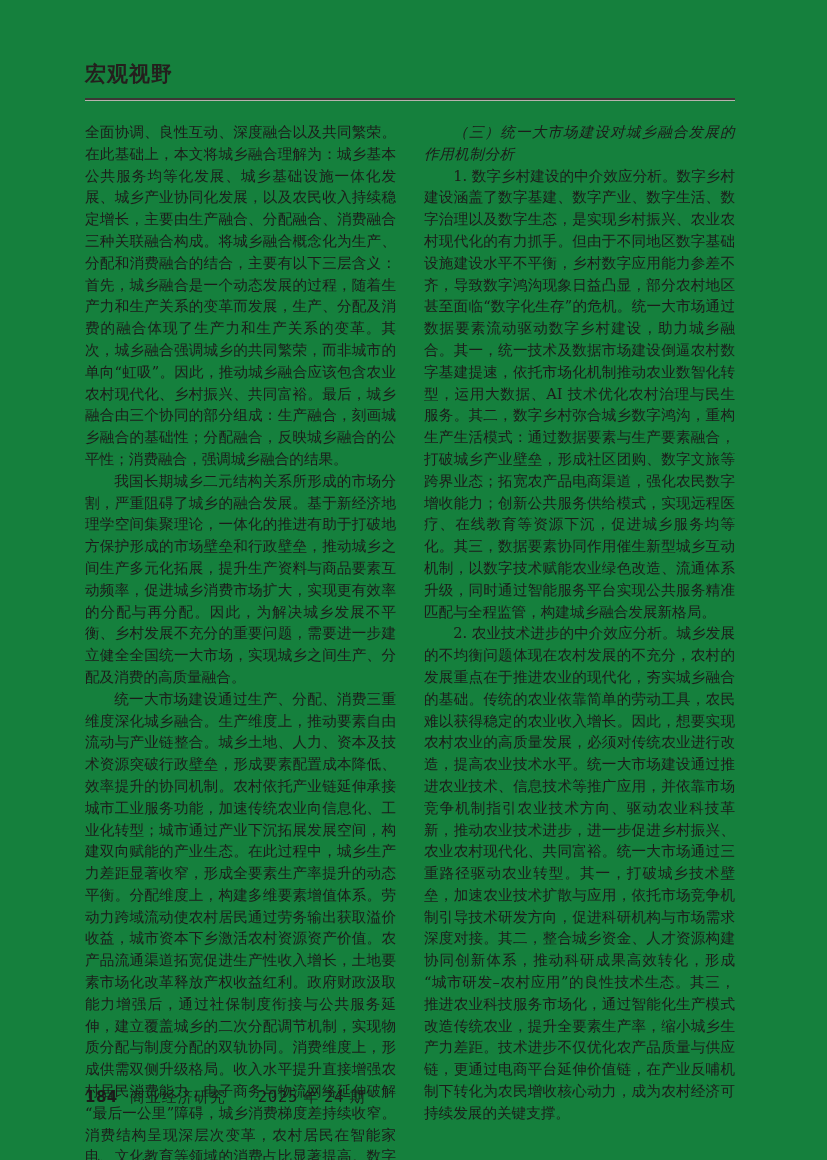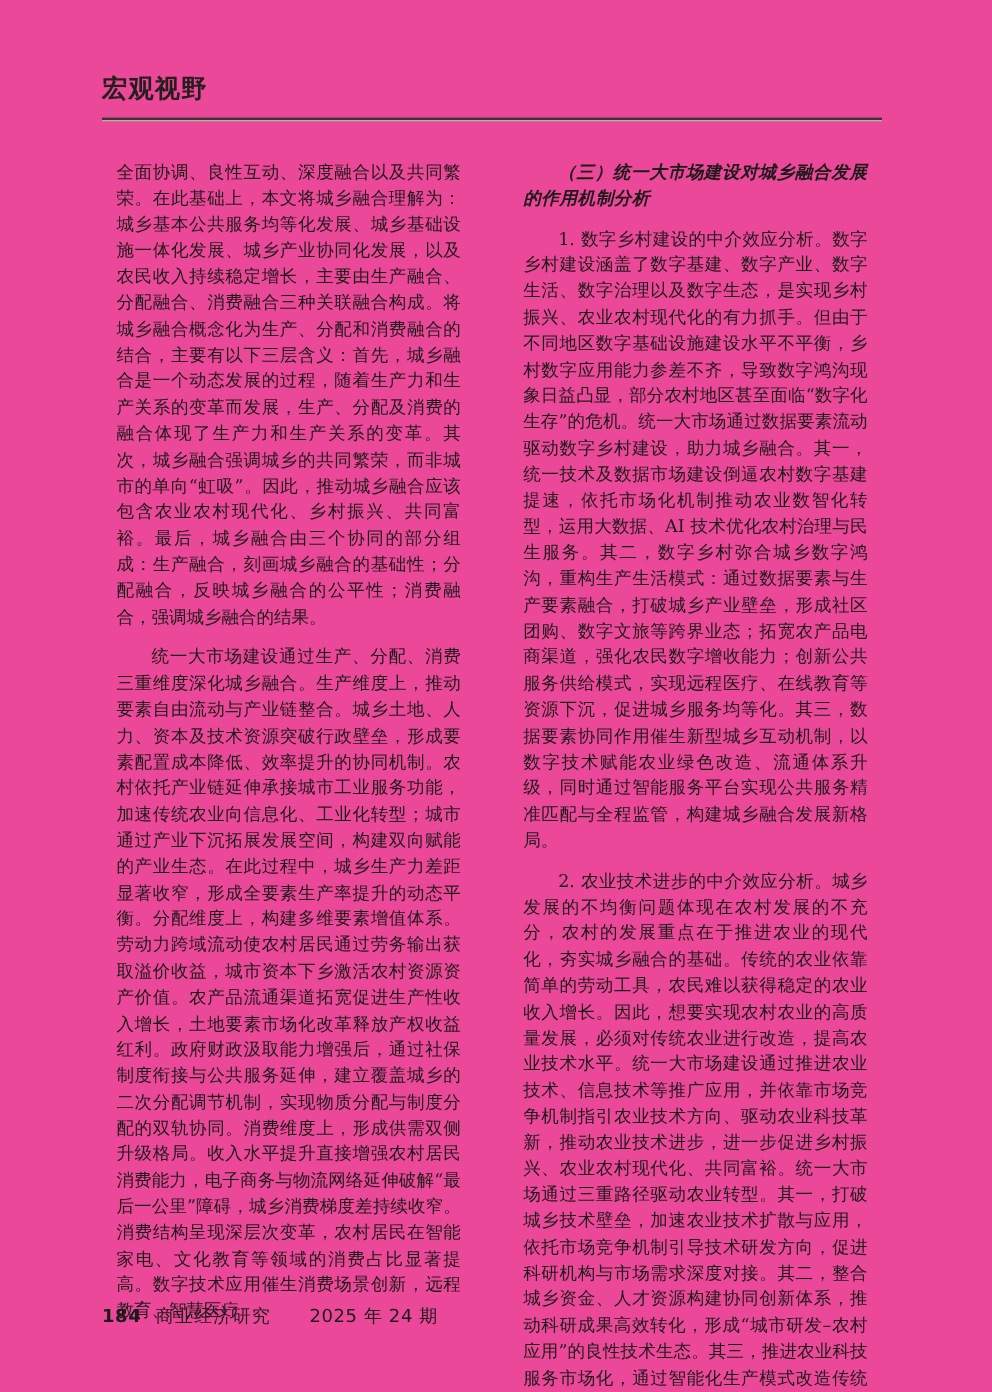--- a/index.html
+++ b/index.html
@@ -4,51 +4,51 @@
 <style>
   html,body{margin:0;padding:0;}
   body{
     width:827px;height:1160px;
     background:#ffffff;
     position:relative;
     font-family:"DejaVu Serif","Liberation Serif",serif;
     color:#1d1b1a;
     overflow:hidden;
   }
-  .page{position:absolute;inset:0;background:#ec4899;}
+  .page{position:absolute;inset:0;background:#15803d;}
   
   .header-label{
     position:absolute;left:85px;top:60px;
     font-family:"DejaVu Sans","Liberation Sans",sans-serif;
     font-weight:bold;font-size:21px;letter-spacing:1px;color:#241f1d;
   }
   .header-rule{
     position:absolute;left:85px;top:98px;width:650px;height:0;
     border-top:2px solid #3c3735;
     box-shadow:0 1px 0 #b7b2ae;
   }
   
   .columns{
     position:absolute;left:85px;top:121px;width:650px;height:965px;
     display:flex;gap:28px;
   }
   .col{flex:1 1 0;min-width:0;}
   .para{
-    margin:12px;
+    margin:0;
     font-size:14.6px;
     line-height:21.8px;
     text-align:justify;
     text-indent:2em;
     color:#1d1b1a;
     word-break:break-all;
   }
   .para.no-indent{text-indent:0;}
   .para.heading{
     font-style:italic;
-    font-weight:700;
+    font-weight:400;
     letter-spacing:.5px;
   }
   
   .footer{
     position:absolute;left:85px;top:1088px;
     font-family:"DejaVu Sans","Liberation Sans",sans-serif;
     font-size:15px;color:#1d1b1a;
     display:flex;align-items:flex-start;gap:10px;
   }
   .footer .page-num{font-weight:bold;letter-spacing:.5px;}
@@ -59,20 +59,21 @@
 <body>
 
 <div class="page">
 
   <div class="header-label">宏观视野</div>
   <div class="header-rule"></div>
 
   <div class="columns">
     <div class="col">
         <p class="para no-indent">全面协调、良性互动、深度融合以及共同繁荣。在此基础上，本文将城乡融合理解为：城乡基本公共服务均等化发展、城乡基础设施一体化发展、城乡产业协同化发展，以及农民收入持续稳定增长，主要由生产融合、分配融合、消费融合三种关联融合构成。将城乡融合概念化为生产、分配和消费融合的结合，主要有以下三层含义：首先，城乡融合是一个动态发展的过程，随着生产力和生产关系的变革而发展，生产、分配及消费的融合体现了生产力和生产关系的变革。其次，城乡融合强调城乡的共同繁荣，而非城市的单向“虹吸”。因此，推动城乡融合应该包含农业农村现代化、乡村振兴、共同富裕。最后，城乡融合由三个协同的部分组成：生产融合，刻画城乡融合的基础性；分配融合，反映城乡融合的公平性；消费融合，强调城乡融合的结果。</p>
+        <p class="para">我国长期城乡二元结构关系所形成的市场分割，严重阻碍了城乡的融合发展。基于新经济地理学空间集聚理论，一体化的推进有助于打破地方保护形成的市场壁垒和行政壁垒，推动城乡之间生产多元化拓展，提升生产资料与商品要素互动频率，促进城乡消费市场扩大，实现更有效率的分配与再分配。因此，为解决城乡发展不平衡、乡村发展不充分的重要问题，需要进一步建立健全全国统一大市场，实现城乡之间生产、分配及消费的高质量融合。</p>
         <p class="para">统一大市场建设通过生产、分配、消费三重维度深化城乡融合。生产维度上，推动要素自由流动与产业链整合。城乡土地、人力、资本及技术资源突破行政壁垒，形成要素配置成本降低、效率提升的协同机制。农村依托产业链延伸承接城市工业服务功能，加速传统农业向信息化、工业化转型；城市通过产业下沉拓展发展空间，构建双向赋能的产业生态。在此过程中，城乡生产力差距显著收窄，形成全要素生产率提升的动态平衡。分配维度上，构建多维要素增值体系。劳动力跨域流动使农村居民通过劳务输出获取溢价收益，城市资本下乡激活农村资源资产价值。农产品流通渠道拓宽促进生产性收入增长，土地要素市场化改革释放产权收益红利。政府财政汲取能力增强后，通过社保制度衔接与公共服务延伸，建立覆盖城乡的二次分配调节机制，实现物质分配与制度分配的双轨协同。消费维度上，形成供需双侧升级格局。收入水平提升直接增强农村居民消费能力，电子商务与物流网络延伸破解“最后一公里”障碍，城乡消费梯度差持续收窄。消费结构呈现深层次变革，农村居民在智能家电、文化教育等领域的消费占比显著提高。数字技术应用催生消费场景创新，远程教育、智慧医疗</p>
       </div>
     <div class="col">
         <p class="para heading">（三）统一大市场建设对城乡融合发展的作用机制分析</p>
         <p class="para">1. 数字乡村建设的中介效应分析。数字乡村建设涵盖了数字基建、数字产业、数字生活、数字治理以及数字生态，是实现乡村振兴、农业农村现代化的有力抓手。但由于不同地区数字基础设施建设水平不平衡，乡村数字应用能力参差不齐，导致数字鸿沟现象日益凸显，部分农村地区甚至面临“数字化生存”的危机。统一大市场通过数据要素流动驱动数字乡村建设，助力城乡融合。其一，统一技术及数据市场建设倒逼农村数字基建提速，依托市场化机制推动农业数智化转型，运用大数据、AI 技术优化农村治理与民生服务。其二，数字乡村弥合城乡数字鸿沟，重构生产生活模式：通过数据要素与生产要素融合，打破城乡产业壁垒，形成社区团购、数字文旅等跨界业态；拓宽农产品电商渠道，强化农民数字增收能力；创新公共服务供给模式，实现远程医疗、在线教育等资源下沉，促进城乡服务均等化。其三，数据要素协同作用催生新型城乡互动机制，以数字技术赋能农业绿色改造、流通体系升级，同时通过智能服务平台实现公共服务精准匹配与全程监管，构建城乡融合发展新格局。</p>
         <p class="para">2. 农业技术进步的中介效应分析。城乡发展的不均衡问题体现在农村发展的不充分，农村的发展重点在于推进农业的现代化，夯实城乡融合的基础。传统的农业依靠简单的劳动工具，农民难以获得稳定的农业收入增长。因此，想要实现农村农业的高质量发展，必须对传统农业进行改造，提高农业技术水平。统一大市场建设通过推进农业技术、信息技术等推广应用，并依靠市场竞争机制指引农业技术方向、驱动农业科技革新，推动农业技术进步，进一步促进乡村振兴、农业农村现代化、共同富裕。统一大市场通过三重路径驱动农业转型。其一，打破城乡技术壁垒，加速农业技术扩散与应用，依托市场竞争机制引导技术研发方向，促进科研机构与市场需求深度对接。其二，整合城乡资金、人才资源构建协同创新体系，推动科研成果高效转化，形成“城市研发–农村应用”的良性技术生态。其三，推进农业科技服务市场化，通过智能化生产模式改造传统农业，提升全要素生产率，缩小城乡生产力差距。技术进步不仅优化农产品质量与供应链，更通过电商平台延伸价值链，在产业反哺机制下转化为农民增收核心动力，成为农村经济可持续发展的关键支撑。</p>
       </div>
   </div>
 
   <div class="footer">

